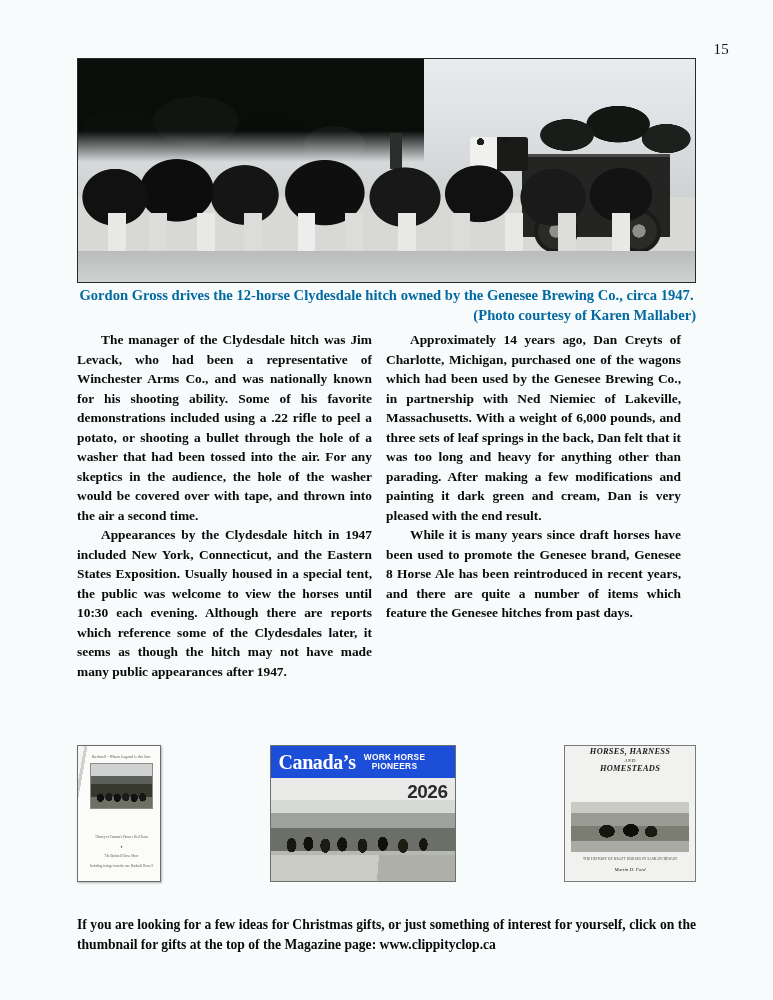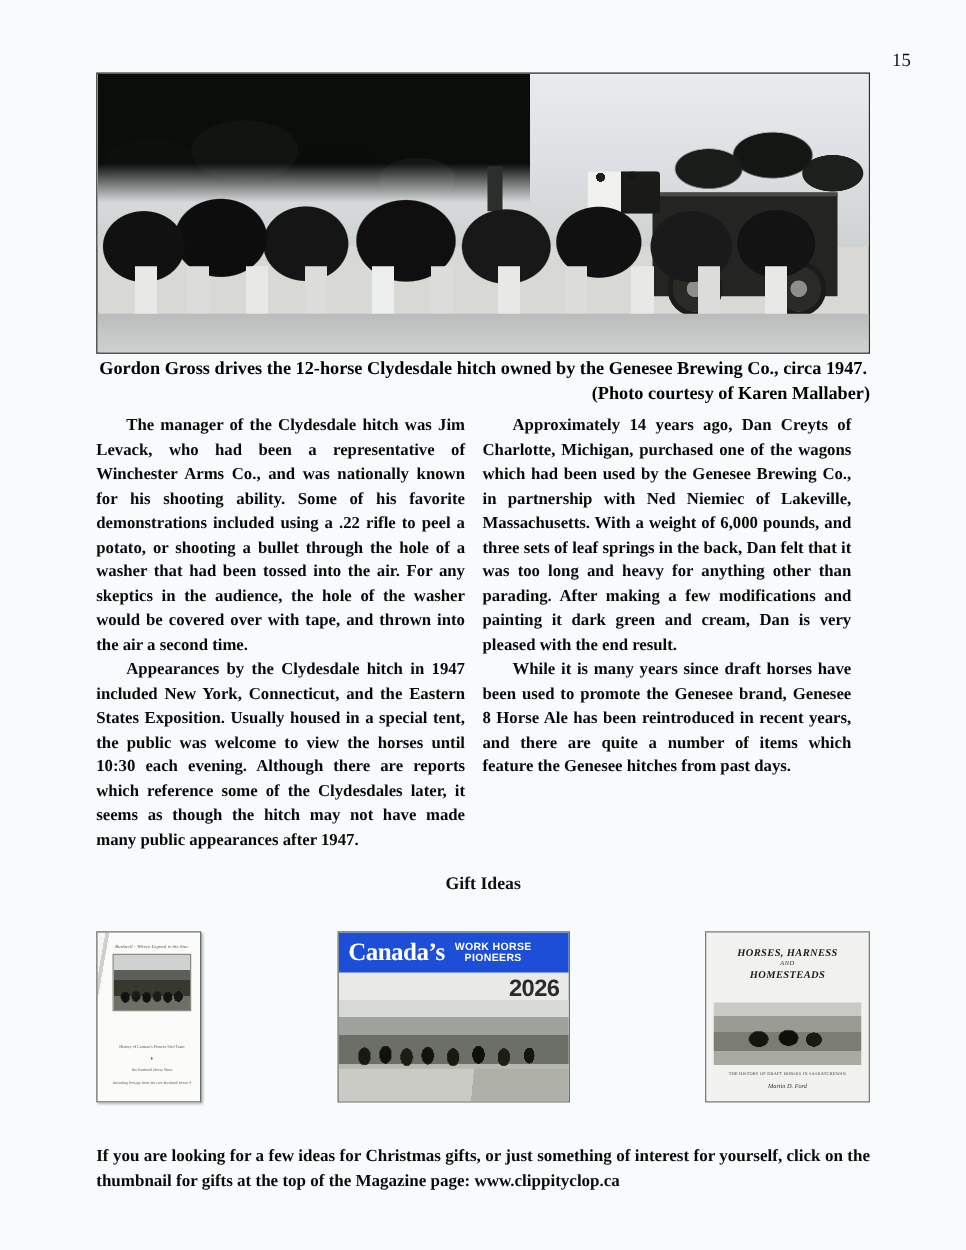--- a/index.html
+++ b/index.html
@@ -157,21 +157,21 @@
   
   .caption {
     position: absolute;
     left: 77px;
     top: 286px;
     width: 619px;
     font-size: 14.6px;
     font-weight: 700;
     line-height: 1.34;
     text-align: center;
-    color: #000000;
+    color: #0369a1;
   }
   .caption-line-2 {
     display: block;
     text-align: right;
   }
 
   
   .columns {
     position: absolute;
     left: 77px;
@@ -370,21 +370,21 @@
   }
 
   
   .book {
     width: 132px;
     height: 137px;
     background: #f1f1ef;
     border: 1px solid #7a7a78;
     box-sizing: border-box;
     overflow: hidden;
-    padding: 11px 8px 0;
+    padding: 0 8px 0;
     position: relative;
   }
   .book-title {
     font-size: 8.4px;
     font-style: italic;
     font-weight: 700;
     text-align: center;
     color: #1b1b1b;
     line-height: 1.45;
     letter-spacing: .3px;
@@ -480,21 +480,20 @@
     <div class="col">
       <p>The manager of the Clydesdale hitch was Jim Levack, who had been a representative of Winchester Arms Co., and was nationally known for his shooting ability. Some of his favorite demonstrations included using a .22 rifle to peel a potato, or shooting a bullet through the hole of a washer that had been tossed into the air. For any skeptics in the audience, the hole of the washer would be covered over with tape, and thrown into the air a second time.</p>
       <p>Appearances by the Clydesdale hitch in 1947 included New York, Connecticut, and the Eastern States Exposition. Usually housed in a special tent, the public was welcome to view the horses until 10:30 each evening. Although there are reports which reference some of the Clydesdales later, it seems as though the hitch may not have made many public appearances after 1947.</p>
     </div>
     <div class="col">
       <p>Approximately 14 years ago, Dan Creyts of Charlotte, Michigan, purchased one of the wagons which had been used by the Genesee Brewing Co., in partnership with Ned Niemiec of Lakeville, Massachusetts. With a weight of 6,000 pounds, and three sets of leaf springs in the back, Dan felt that it was too long and heavy for anything other than parading. After making a few modifications and painting it dark green and cream, Dan is very pleased with the end result.</p>
       <p>While it is many years since draft horses have been used to promote the Genesee brand, Genesee 8 Horse Ale has been reintroduced in recent years, and there are quite a number of items which feature the Genesee hitches from past days.</p>
     </div>
   </div>
 
-  <div class="gift-heading">Gift Ideas</div>
 
   <div class="gift-row">
 
     <div class="gift-item">
       <div class="dvd-case">
         <div class="dvd-title">Bushnell - Where Legend is the Star</div>
         <div class="dvd-photo"></div>
         <div class="dvd-sub">History of Carman's Pioneer Sled Team</div>
         <div class="dvd-mark">♦</div>
         <div class="dvd-sub2">The Bushnell Horse Show</div>

